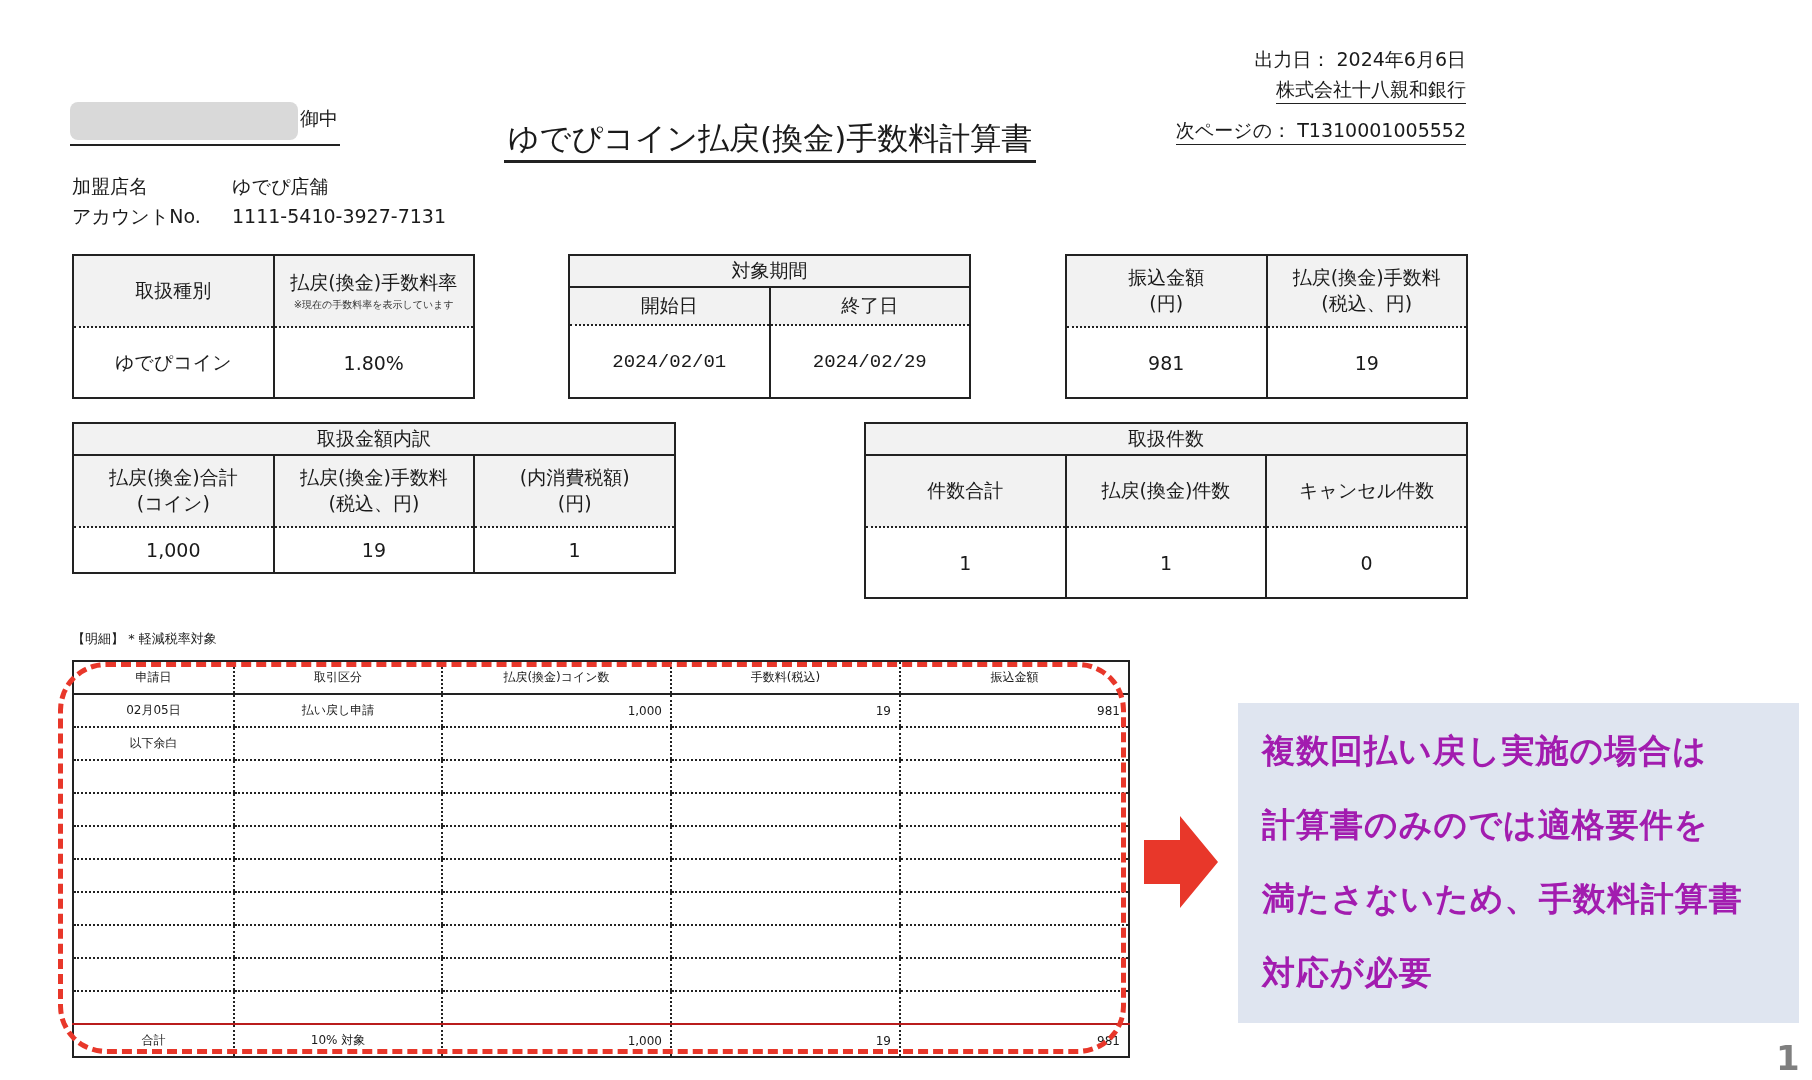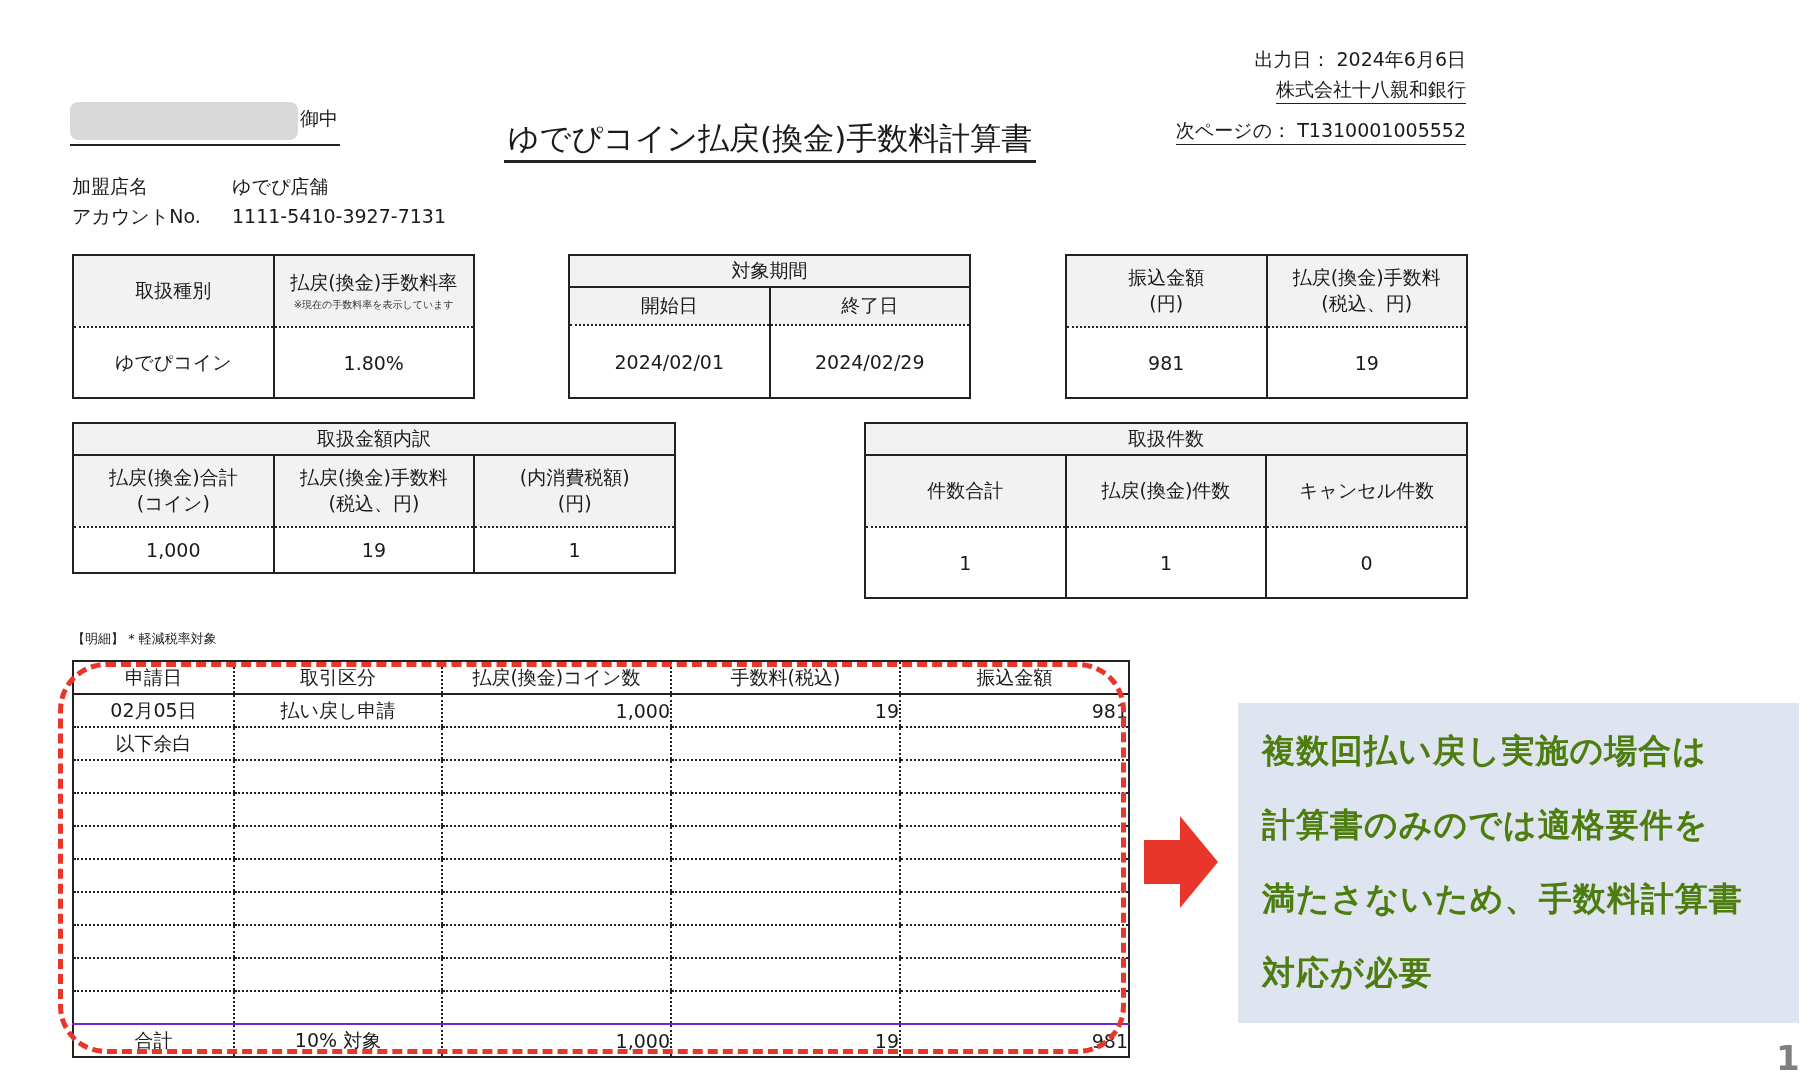--- a/index.html
+++ b/index.html
@@ -24,31 +24,31 @@
   table.sum td { border-left:2px solid #222; border-right:2px solid #222; text-align:center; font-size:19px; padding:0; }
   table.sum .hd { background:#f2f2f2; }
   table.sum .span { border-bottom:2px solid #222; height:30px; }
   table.sum .hrow td { border-bottom:2px dotted #222; }
   table.sum .small { display:block; font-size:10px; color:#333; margin-top:2px; }
 
   .lbl-meisai { left:72px; top:630px; font-size:13px; white-space:nowrap; }
 
   
   table.det { position:absolute; left:72px; top:660px; width:1056px; border-collapse:collapse; border:2px solid #222; table-layout:fixed; }
-  table.det td { height:31px; font-size:19px; padding:0 0; border-left:2px dotted #222; border-bottom:2px dotted #222; white-space:nowrap; }
+  table.det td { height:31px; font-size:12px; padding:0 8px; border-left:2px dotted #222; border-bottom:2px dotted #222; white-space:nowrap; }
   table.det td:first-child { border-left:none; }
   table.det tr.head td { text-align:center; border-bottom:2px solid #222; }
-  table.det tr.total td { border-top:2px solid #6d28d9; border-bottom:none; }
+  table.det tr.total td { border-top:2px solid #b91c1c; border-bottom:none; }
   .c { text-align:center; } .r { text-align:right; }
 
   .dash-ring { left:58px; top:662px; width:1068px; height:392px; border:5px dashed #e8372a; border-radius:48px; box-sizing:border-box; pointer-events:none; }
 
   .arrow { left:1144px; top:816px; width:74px; height:92px; }
   .callout { left:1238px; top:703px; width:561px; height:320px; background:#dfe5f0; }
-  .callout-line { position:absolute; left:24px; font-size:33px; font-weight:bold; color:#4d7c0f; white-space:nowrap; letter-spacing:1px; }
+  .callout-line { position:absolute; left:24px; font-size:33px; font-weight:bold; color:#a21caf; white-space:nowrap; letter-spacing:1px; }
   .page-num { left:1776px; top:1038px; font-size:34px; font-weight:bold; color:#7f7f7f; }
 </style>
 </head>
 <body>
 
 <div class="abs addressee">
   <div class="redact"></div>
   <span class="onchu">御中</span>
 </div>
 
@@ -75,21 +75,21 @@
     <td>取扱種別</td>
     <td><span>払戻(換金)手数料率</span><span class="small">※現在の手数料率を表示しています</span></td>
   </tr>
   <tr>
     <td>ゆでぴコイン</td>
     <td>1.80%</td>
   </tr>
 </tbody>
   </table>
 
-<table class="sum" style="left:568px; top:254px; width:403px; height:145px;">
+<table class="sum" style="left:568px; top:254px; width:403px; height:145px;font-family:Liberation Mono, monospace;">
   <colgroup>
       <col style="width:50%">
       <col style="width:50%">
     </colgroup>
   <tbody>
       <tr class="hd">
         <td colspan="2" class="span">対象期間</td>
       </tr>
   <tr class="hrow hd" style="height:38px;">
     <td>開始日</td>

